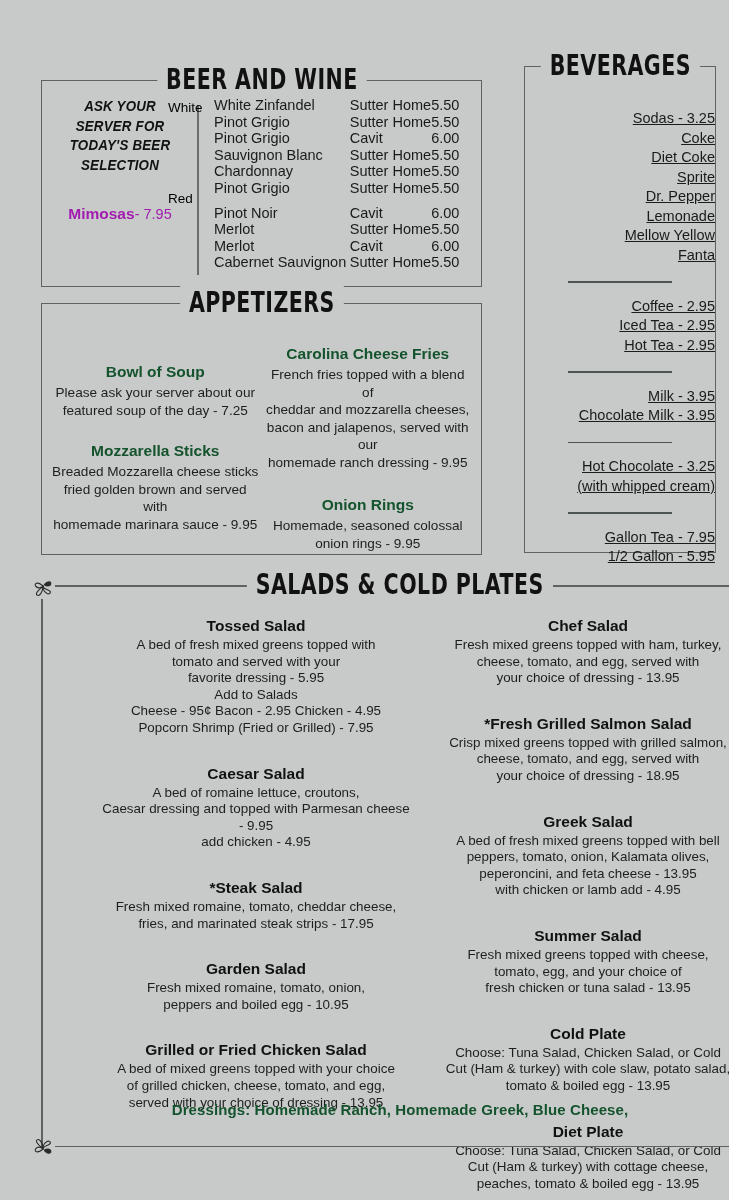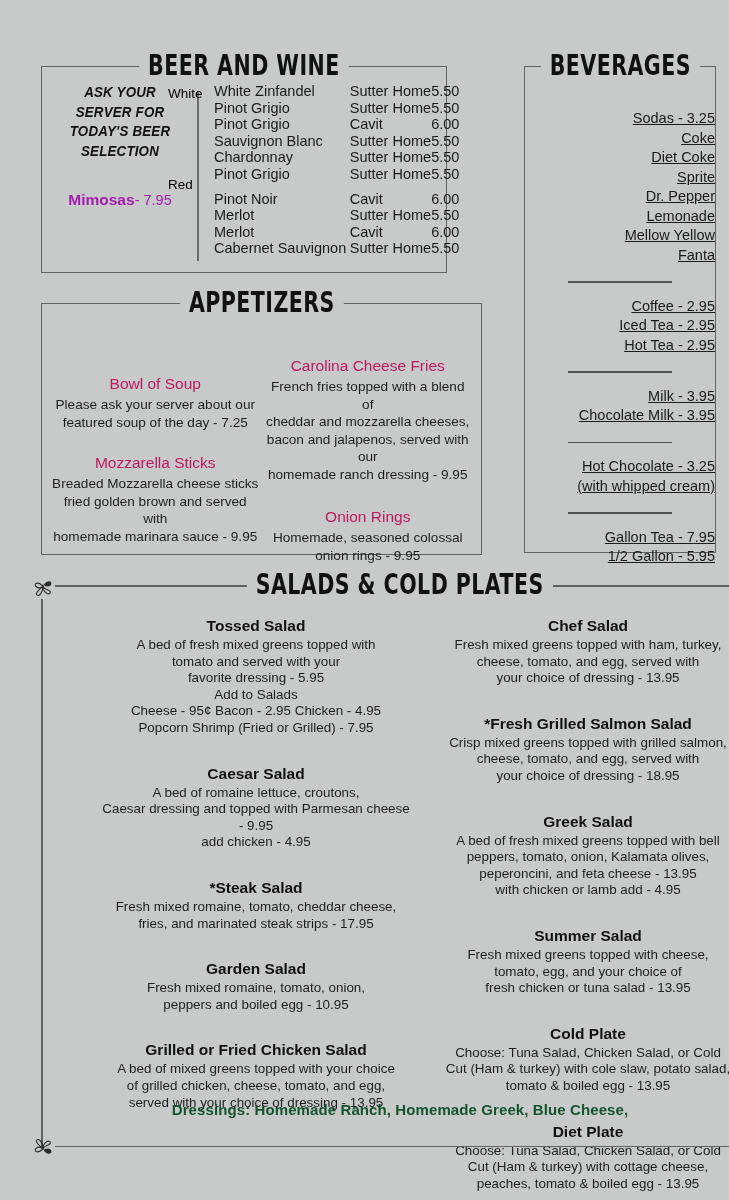--- a/index.html
+++ b/index.html
@@ -37,21 +37,21 @@
     font-weight: 700;
     font-size: 26px;
     letter-spacing: 0.5px;
     line-height: 30px;
     color: #111111;
     transform: scaleX(0.88) scaleY(1.12);
     transform-origin: center center;
   }
 
   
-  #beer-wine { left: 41px; top: 66px; width: 406px; height: 207px; }
+  #beer-wine { left: 41px; top: 80px; width: 441px; height: 207px; }
 
   .bw-inner { position: relative; width: 100%; height: 100%; }
 
   .bw-left {
     position: absolute; left: 8px; top: 16px; width: 140px;
     text-align: center;
   }
   .ask-line {
     font-family: "Liberation Sans Narrow", "Liberation Sans", sans-serif;
     font-weight: 700; font-style: italic;
@@ -131,26 +131,25 @@
   
   #appetizers { left: 41px; top: 303px; width: 441px; height: 252px; }
   .app-grid {
     display: flex;
     padding: 40px 10px 0 10px;
     gap: 6px;
   }
   .app-col { flex: 1; }
   .app-item { text-align: center; margin-bottom: 22px; }
   .app-name {
-    font-weight: 400;
+    font-weight: 700;
     font-size: 15.5px;
     line-height: 20px;
-    color: #be185d;
+    color: #14532d;
     margin-bottom: 2px;
-    margin-top: 12px;
   }
   .app-desc {
     font-size: 13.6px;
     line-height: 17.5px;
     color: #1e1e1e;
   }
   .app-col.right .app-item:first-child { margin-bottom: 24px; }
   .app-col.right { padding-top: 0; }
   .app-col.left { padding-top: 18px; }
 

